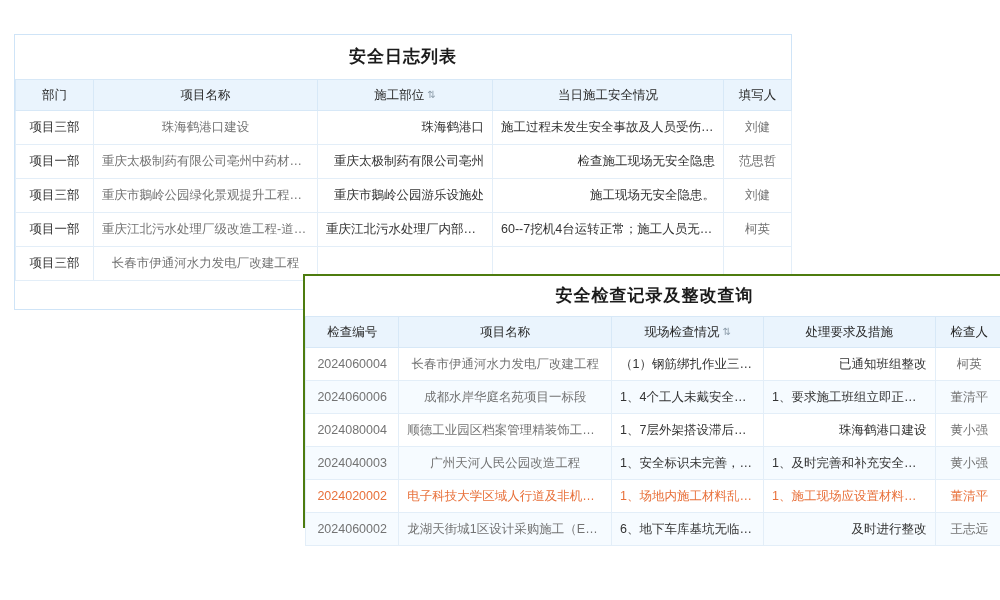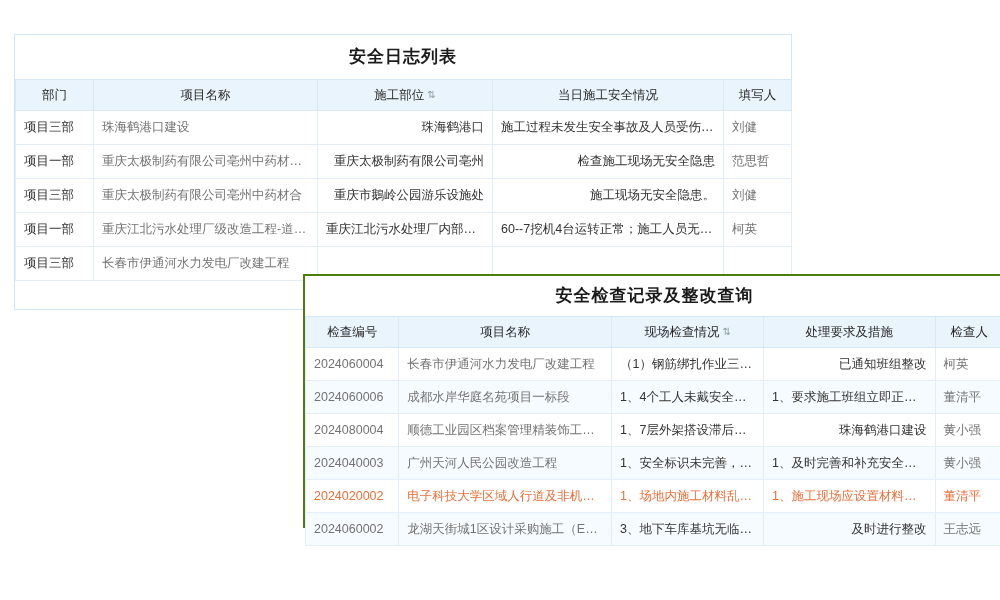--- a/index.html
+++ b/index.html
@@ -76,21 +76,21 @@
     color: #333333;
     height: 32px;
     border: 1px solid #e3eef8;
     padding: 0 8px;
     white-space: nowrap;
     overflow: hidden;
     text-overflow: ellipsis;
   }
   #panel-log td { height: 33px; }
 
-  .c-center { text-align: left; }
+  .c-center { text-align: center; }
   .c-left { text-align: right; }
   .link { color: #737373; }
   .link-red { color: #e8703a; }
   .sort-icon {
     display: inline-block;
     font-size: 10px;
     color: #8a9aa8;
     margin-left: 3px;
     transform: translateY(-1px);
   }
@@ -136,21 +136,21 @@
         </tr>
         <tr>
           <td class="c-center">项目一部</td>
           <td class="c-center link">重庆太极制药有限公司亳州中药材合...</td>
           <td class="c-left">重庆太极制药有限公司亳州</td>
           <td class="c-left">检查施工现场无安全隐患</td>
           <td class="c-center link">范思哲</td>
         </tr>
         <tr>
           <td class="c-center">项目三部</td>
-          <td class="c-center link">重庆太极制药有限公司亳州中药材合</td>
+          <td class="c-center link">重庆市鵝岭公园绿化景观提升工程施工</td>
           <td class="c-left">重庆市鵝岭公园游乐设施处</td>
           <td class="c-left">施工现场无安全隐患。</td>
           <td class="c-center link">刘健</td>
         </tr>
         <tr>
           <td class="c-center">项目一部</td>
           <td class="c-center link">重庆江北污水处理厂级改造工程-道路...</td>
           <td class="c-left">重庆江北污水处理厂内部道路</td>
           <td class="c-left">60--7挖机4台运转正常；施工人员无违...</td>
           <td class="c-center link">柯英</td>
@@ -217,21 +217,21 @@
         <tr class="row-highlight">
           <td class="c-center link-red">2024020002</td>
           <td class="c-center link-red">电子科技大学区域人行道及非机动车道工程</td>
           <td class="c-left">1、场地内施工材料乱摆...</td>
           <td class="c-left">1、施工现场应设置材料临时...</td>
           <td class="c-center link-red">董清平</td>
         </tr>
         <tr>
           <td class="c-center link">2024060002</td>
           <td class="c-center link">龙湖天街城1区设计采购施工（EPC）总承</td>
-          <td class="c-left">3、地下车库基坑无临边...</td>
+          <td class="c-left">6、地下车库基坑无临边...</td>
           <td class="c-left">及时进行整改</td>
           <td class="c-center link">王志远</td>
         </tr>
       </tbody>
     </table>
   </div>
 
 </div>
 
 </body></html>

